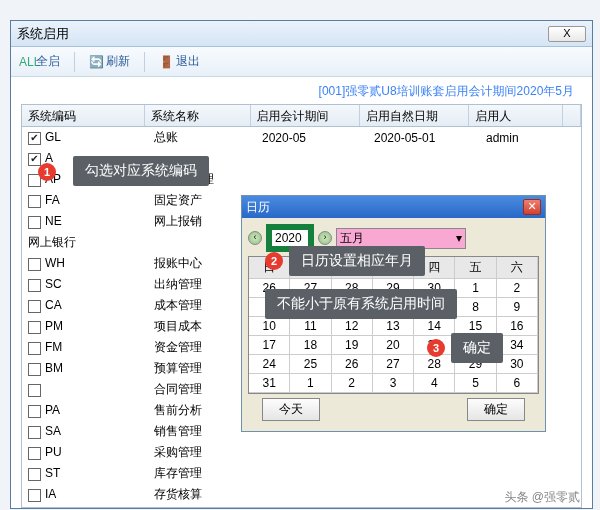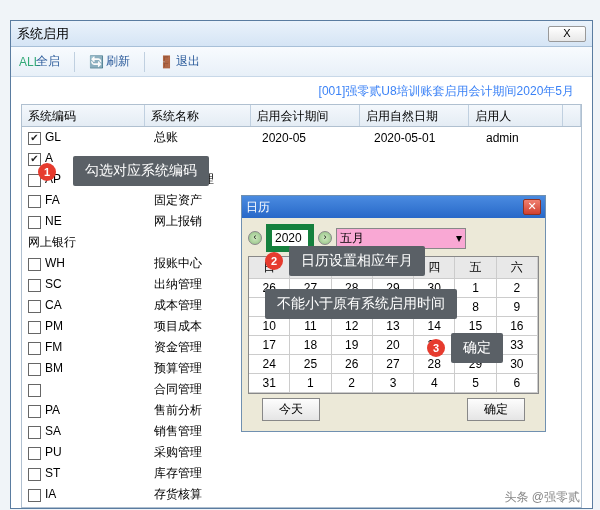--- a/index.html
+++ b/index.html
@@ -259,21 +259,21 @@
           <div>15</div>
           <div>16</div>
         </div>
         <div class="cal-r">
           <div>17</div>
           <div>18</div>
           <div>19</div>
           <div>20</div>
           <div>21</div>
           <div>22</div>
-          <div>33</div>
+          <div>34</div>
         </div>
         <div class="cal-r">
           <div>24</div>
           <div>25</div>
           <div>26</div>
           <div>27</div>
           <div>28</div>
           <div>29</div>
           <div>30</div>
         </div>

